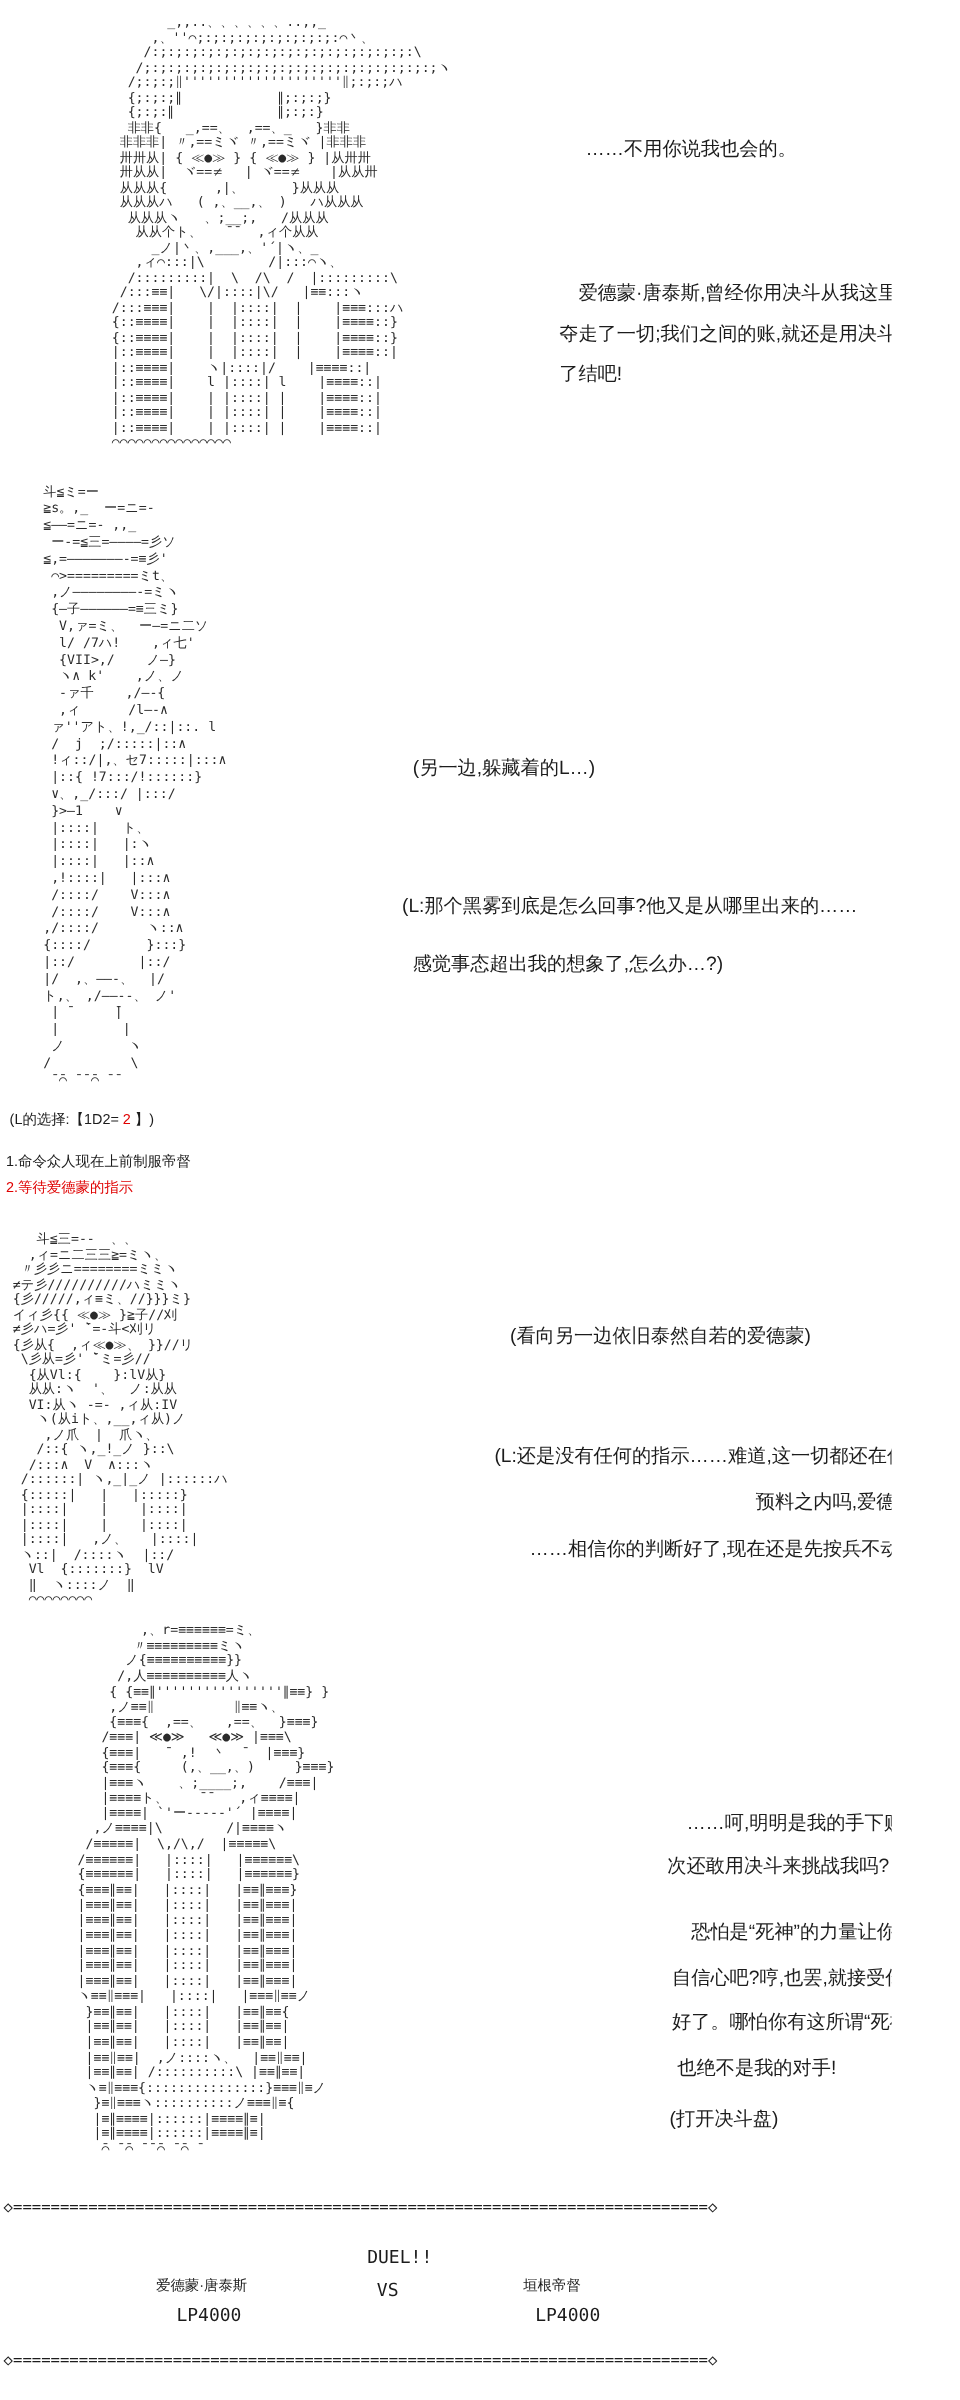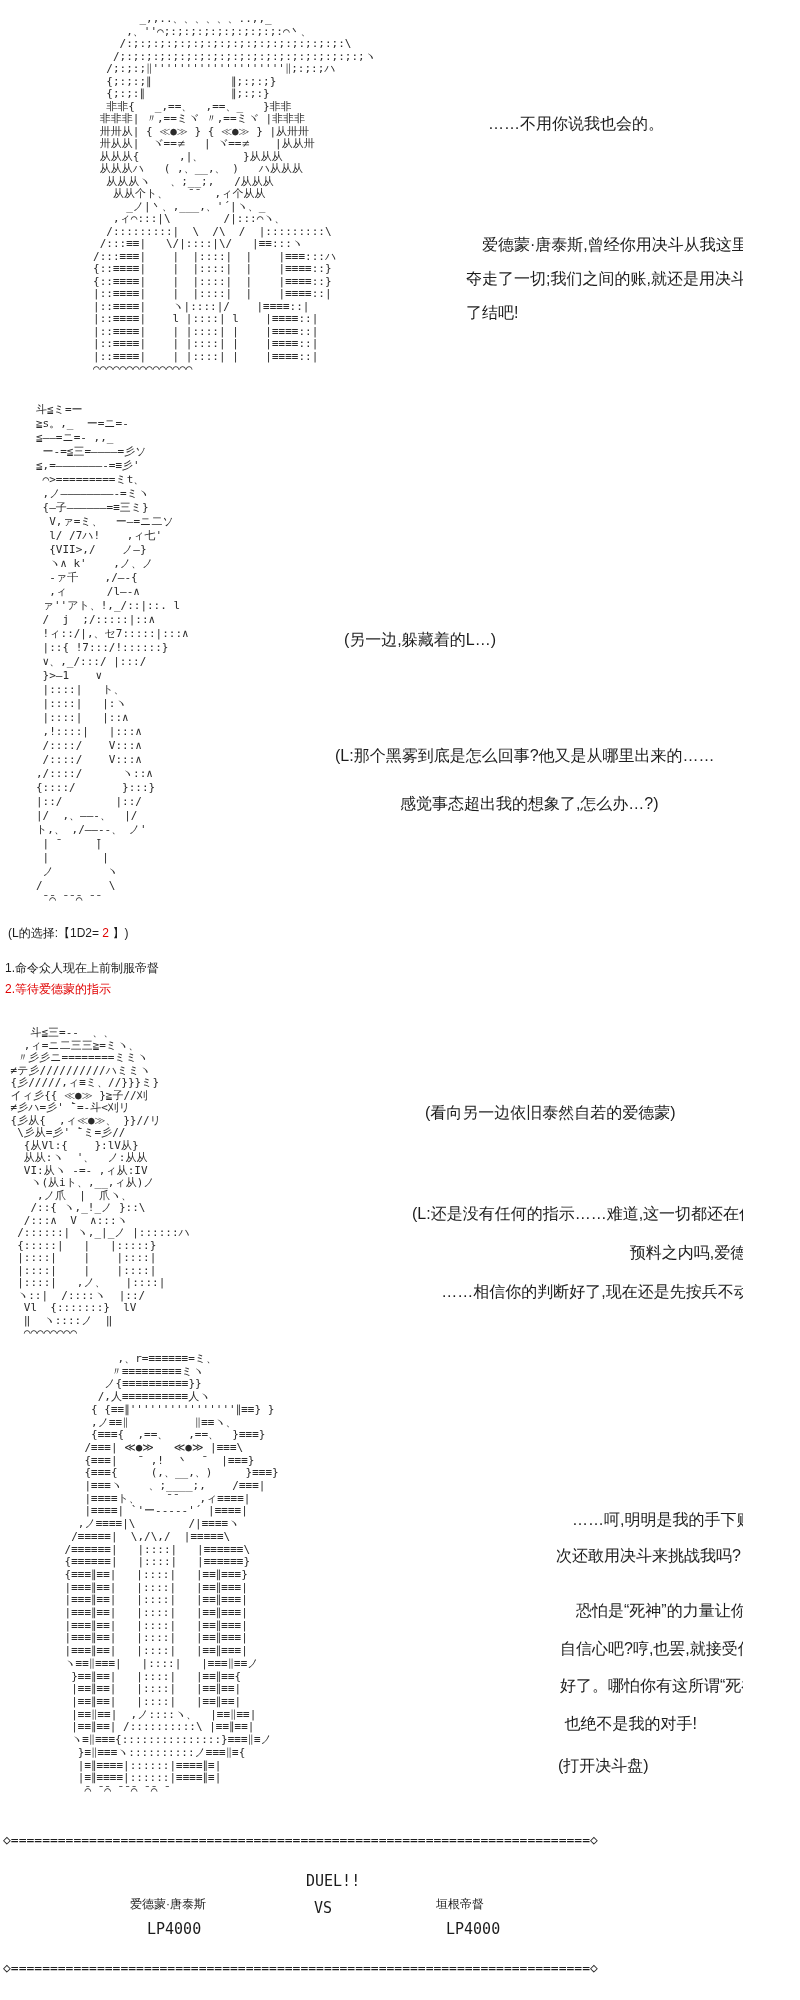--- a/index.html
+++ b/index.html
@@ -147,21 +147,21 @@
     ̄⌒ ̄ ̄⌒ ̄ ̄ ̄⌒ ̄ ̄⌒ ̄</pre>
 
   <div class="txt" style="left:488px;top:114px;">……不用你说我也会的。</div>
 
   <div class="txt" style="left:466px;top:228px;line-height:34px;">　爱德蒙·唐泰斯,曾经你用决斗从我这里
 夺走了一切;我们之间的账,就还是用决斗来
 了结吧!</div>
 
   <div class="txt" style="left:344px;top:630px;">(另一边,躲藏着的L…)</div>
 
-  <div class="txt" style="left:335px;top:732px;line-height:48px;text-align:center;">(L:那个黑雾到底是怎么回事?他又是从哪里出来的……
+  <div class="txt" style="left:335px;top:732px;line-height:48px;">(L:那个黑雾到底是怎么回事?他又是从哪里出来的……
   感觉事态超出我的想象了,怎么办…?)</div>
 
   <div class="txt small" style="left:8px;top:925px;"><span>(L的选择:【1D2=</span><span class="red"> 2 </span><span>】)</span></div>
 
   <div class="txt small" style="left:5px;top:960px;">1.命令众人现在上前制服帝督</div>
 
   <div class="txt small red" style="left:5px;top:981px;">2.等待爱德蒙的指示</div>
 
   <div class="txt" style="left:425px;top:1103px;">(看向另一边依旧泰然自若的爱德蒙)</div>
 

